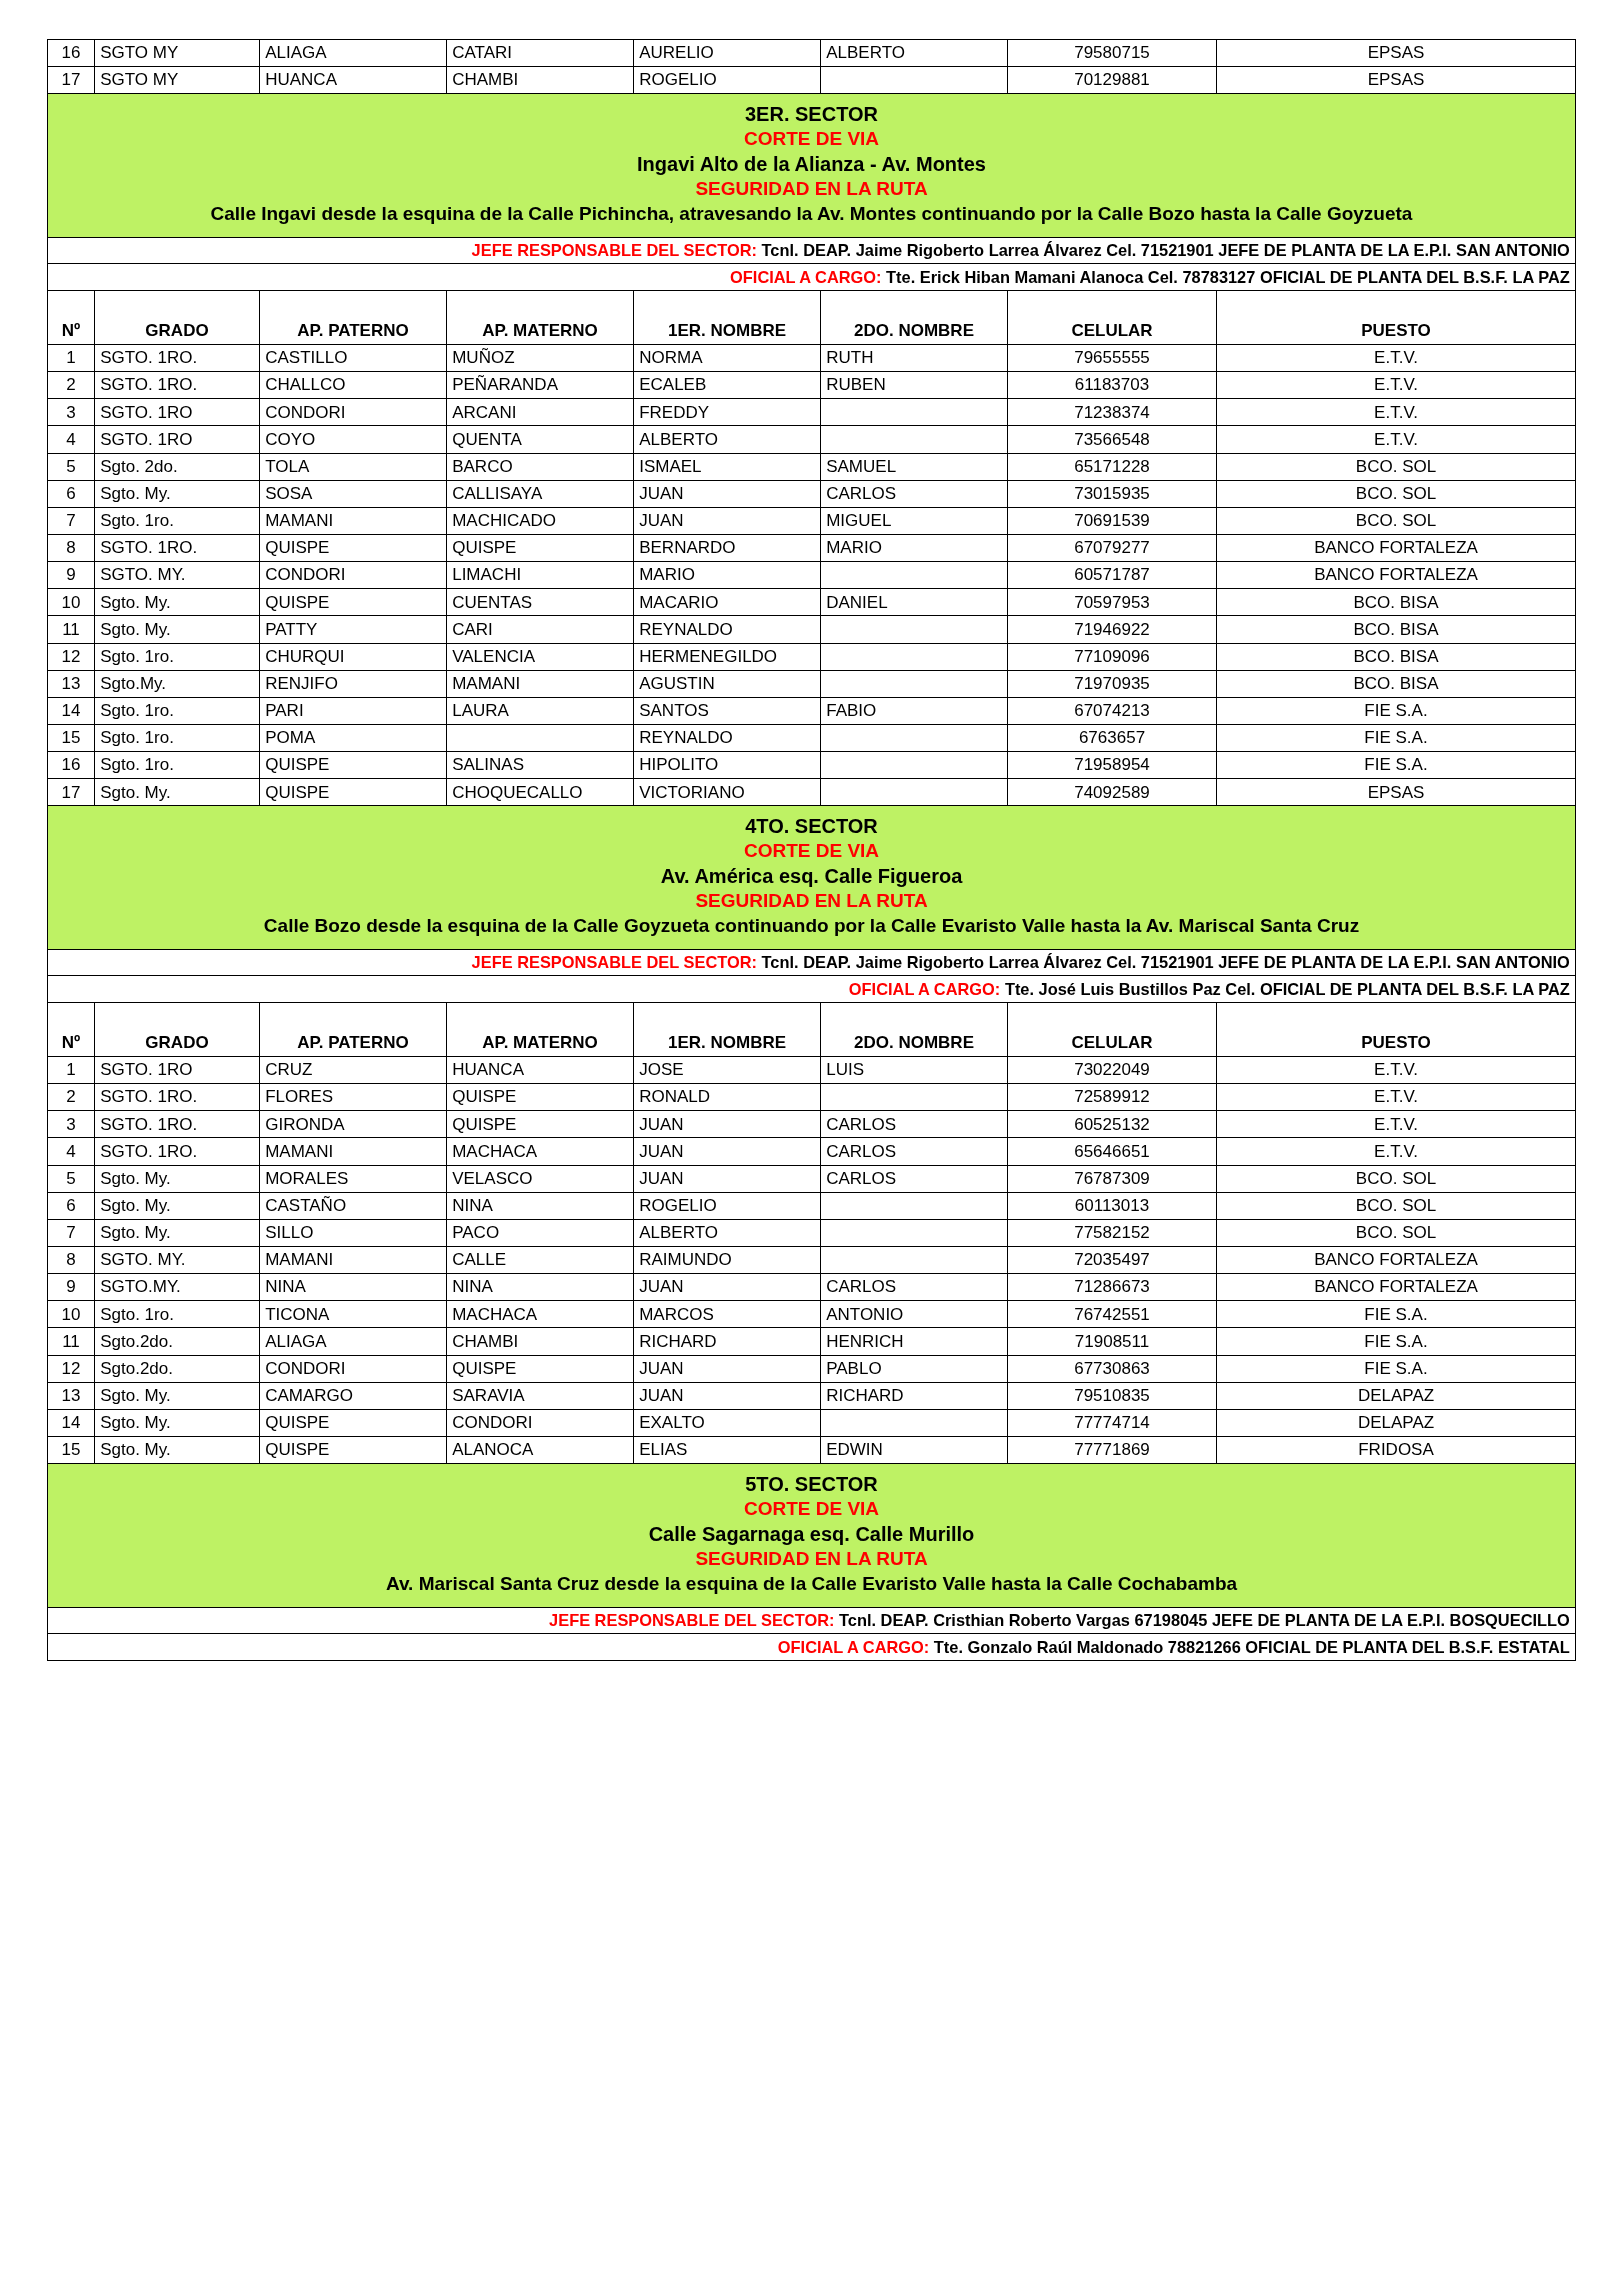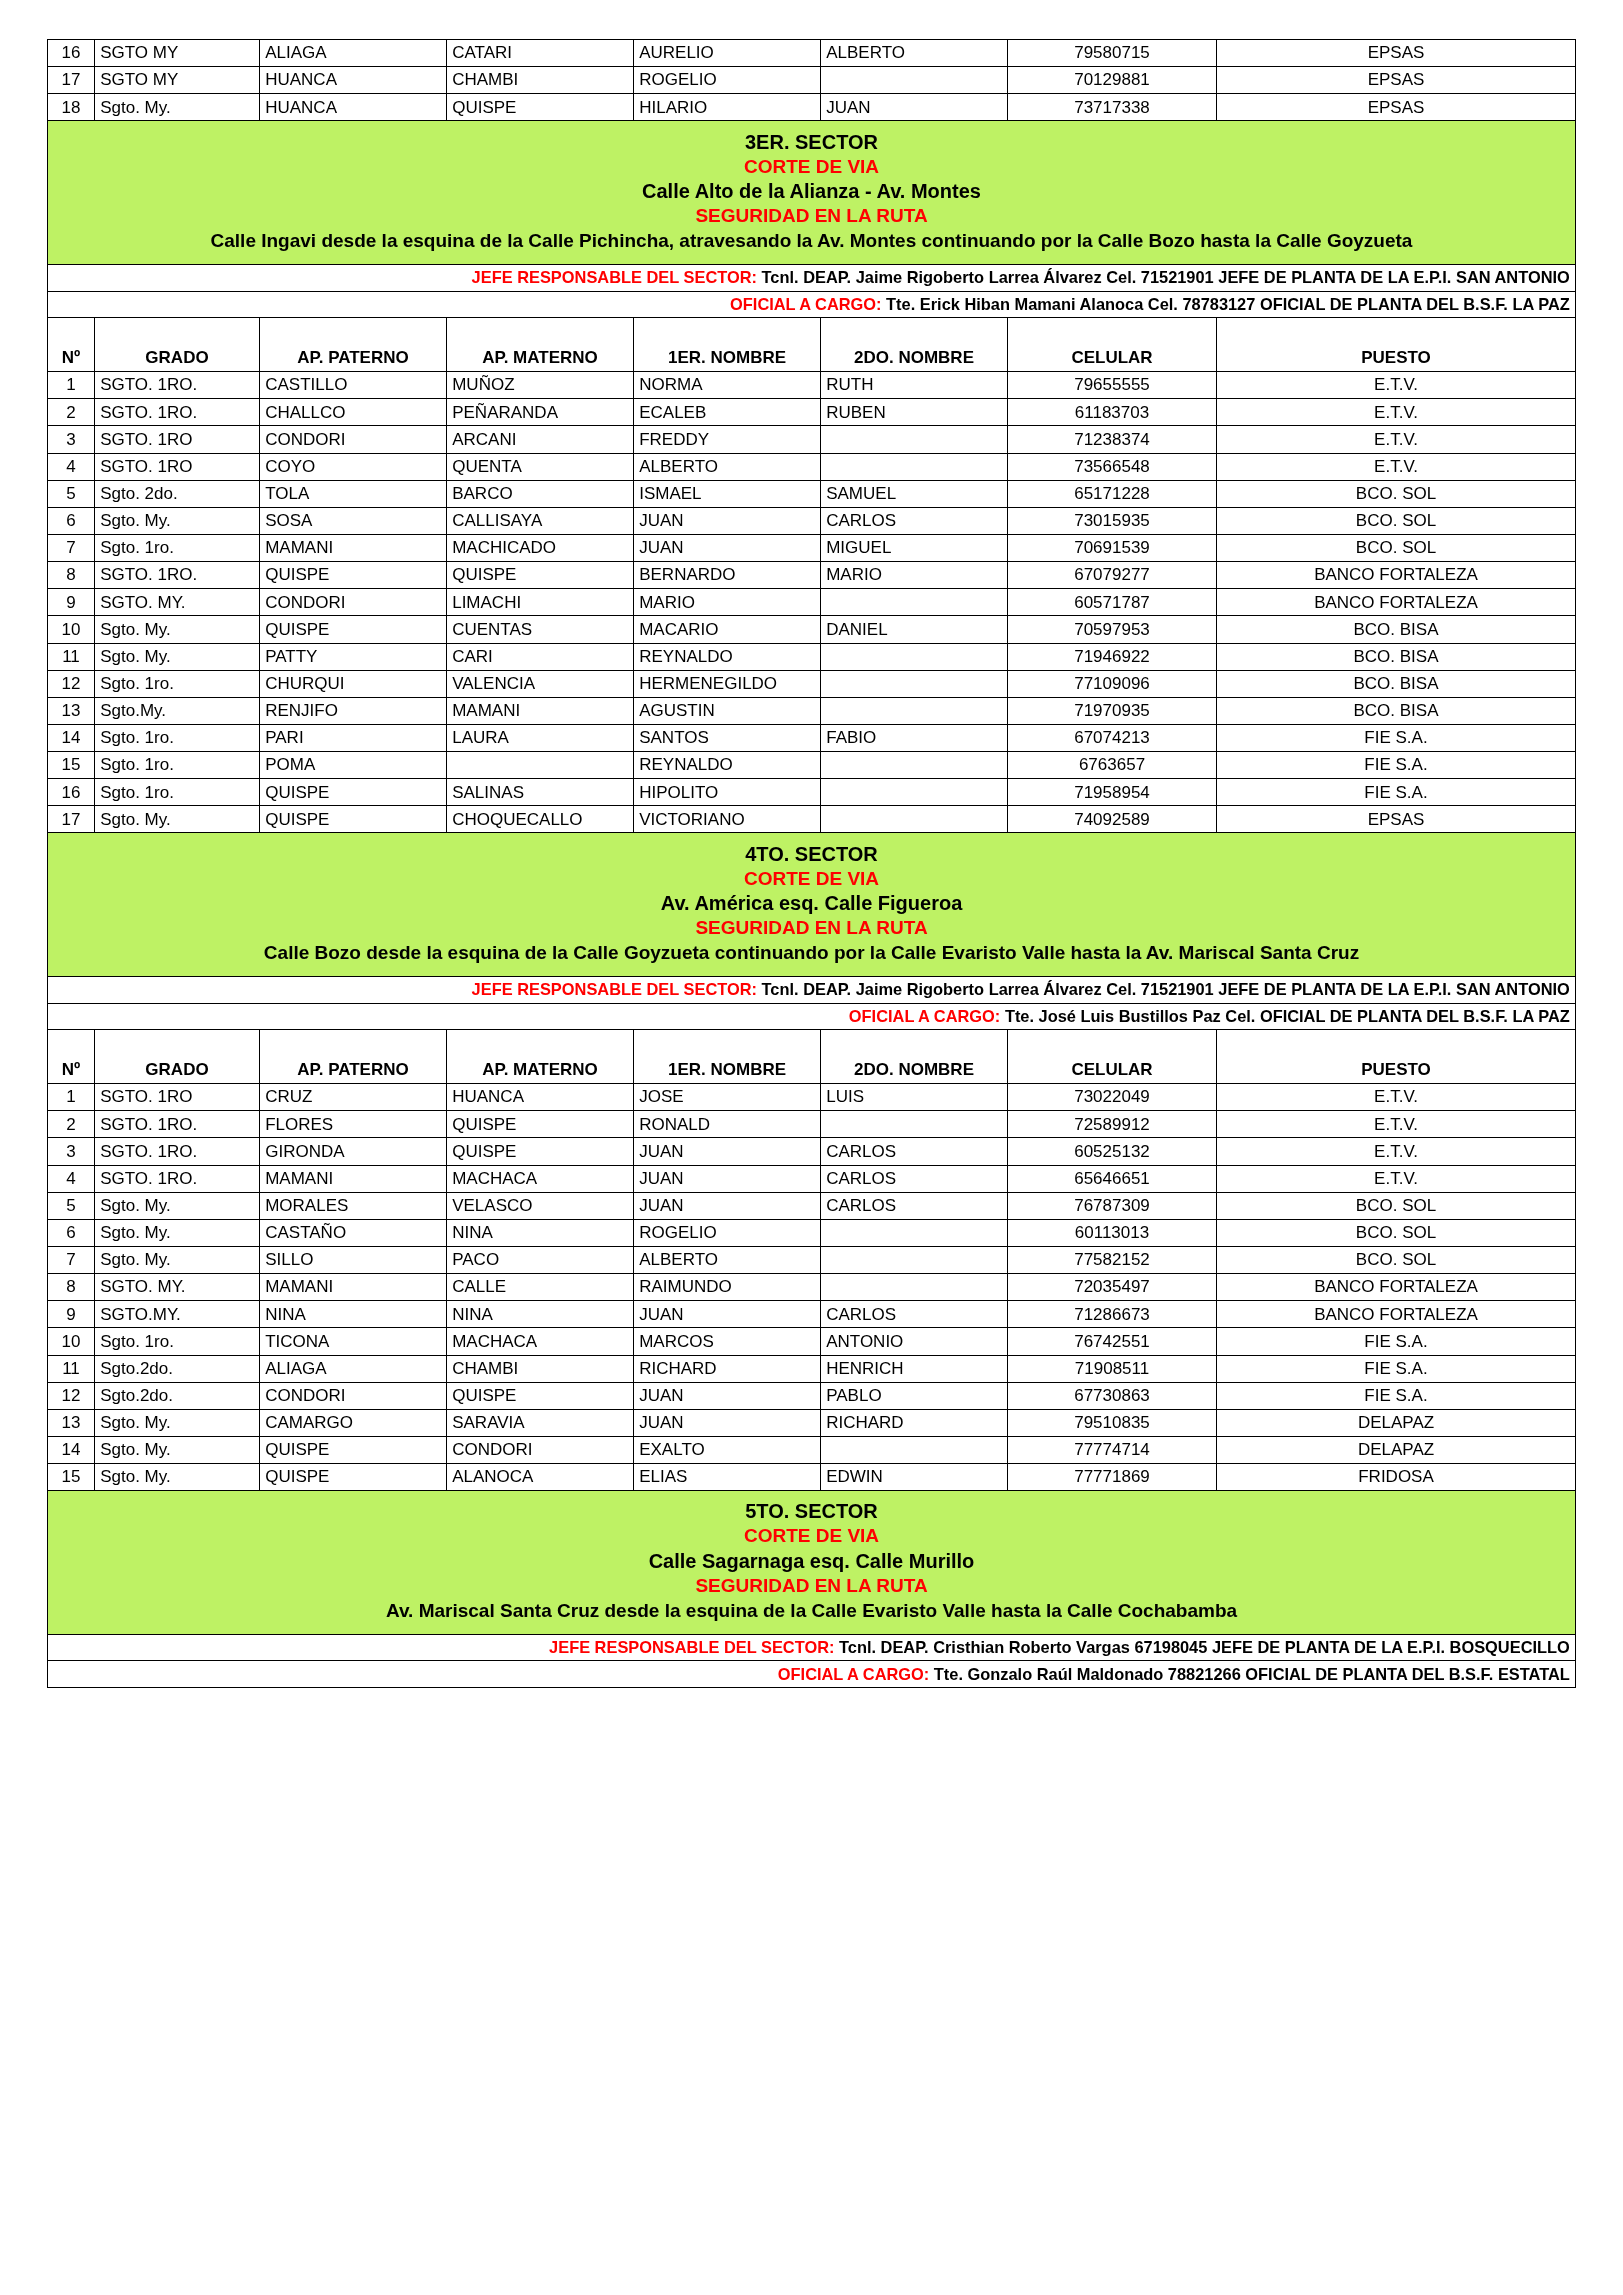--- a/index.html
+++ b/index.html
@@ -156,51 +156,25 @@
             <div class="cell c-left"></div>
           </td>
           <td>
             <div class="cell c-center">70129881</div>
           </td>
           <td>
             <div class="cell c-center">EPSAS</div>
           </td>
         </tr>
         <tr>
-          <td>
-            <div class="cell c-num">18</div>
-          </td>
-          <td>
-            <div class="cell c-left">Sgto. My.</div>
-          </td>
-          <td>
-            <div class="cell c-left">HUANCA</div>
-          </td>
-          <td>
-            <div class="cell c-left">QUISPE</div>
-          </td>
-          <td>
-            <div class="cell c-left">HILARIO</div>
-          </td>
-          <td>
-            <div class="cell c-left">JUAN</div>
-          </td>
-          <td>
-            <div class="cell c-center">73717338</div>
-          </td>
-          <td>
-            <div class="cell c-center">EPSAS</div>
-          </td>
-        </tr>
-        <tr>
           <td colspan="8">
             <div class="sector-banner">
               <div class="b-title">3ER. SECTOR</div>
               <div class="b-red">CORTE DE VIA</div>
-              <div class="b-title">Calle Alto de la Alianza - Av. Montes</div>
+              <div class="b-title">Ingavi Alto de la Alianza - Av. Montes</div>
               <div class="b-red">SEGURIDAD EN LA RUTA</div>
               <div class="b-black">Calle Ingavi desde la esquina de la Calle Pichincha, atravesando la Av. Montes continuando por la Calle Bozo hasta la Calle Goyzueta</div>
             </div>
           </td>
         </tr>
         <tr class="resp-row">
           <td colspan="8">
             <div class="cell c-left" style="white-space: normal;"><span class="lbl-red">JEFE RESPONSABLE DEL SECTOR: </span><span class="lbl-black">Tcnl. DEAP. Jaime Rigoberto Larrea Álvarez Cel. 71521901 JEFE DE PLANTA DE LA E.P.I. SAN ANTONIO</span></div>
           </td>
         </tr>

